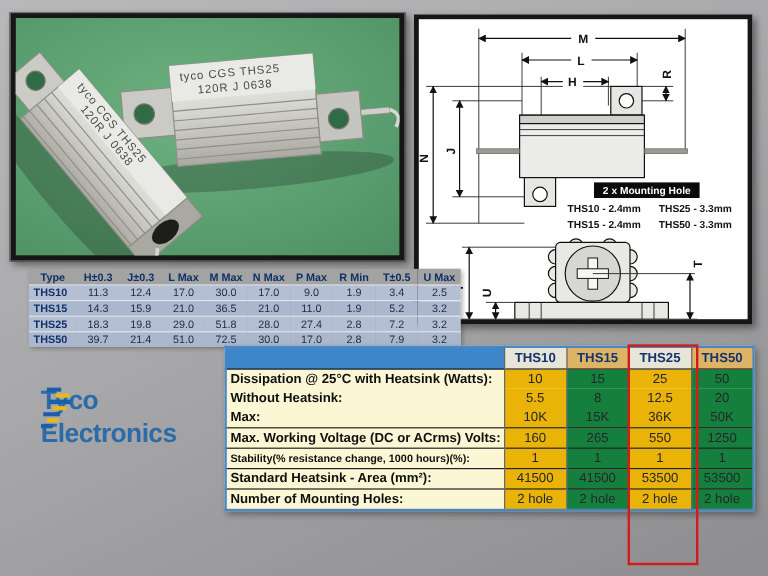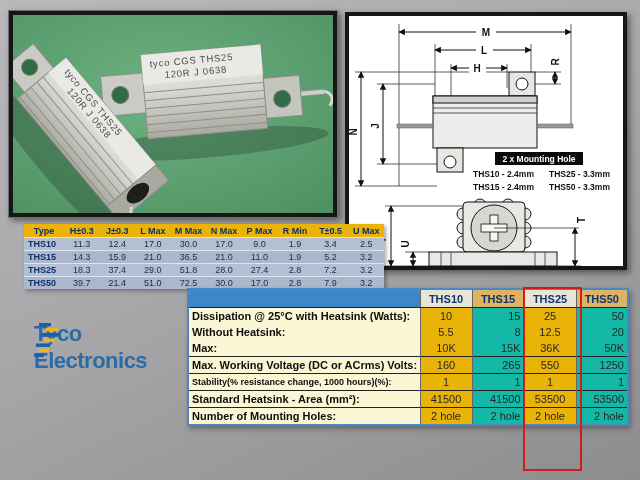--- a/index.html
+++ b/index.html
@@ -25,38 +25,38 @@
   .dim-line{stroke:#111;stroke-width:1;fill:none;}
   .ext-line{stroke:#333;stroke-width:0.8;fill:none;}
   .draw{stroke:#111;stroke-width:1;}
   .dlabel{font-family:"Liberation Sans",sans-serif;font-size:10px;font-weight:bold;fill:#111;}
   .mh-title{font-family:"Liberation Sans",sans-serif;font-size:8.5px;font-weight:bold;fill:#fff;}
   .mh-spec{font-family:"Liberation Sans",sans-serif;font-size:8.5px;font-weight:bold;fill:#111;}
   
   .dim-wrap{position:absolute;left:24px;top:224px;z-index:5;}
   table.dim{border-collapse:collapse;width:360px;table-layout:fixed;box-shadow:2px 2px 4px rgba(30,30,30,.4);}
   .dim col.tcol{width:40px;}
-  .dim th{background:#eab308;color:#0e2f63;font-size:9px;font-weight:bold;height:13px;padding:0;text-align:center;}
+  .dim th{background:#a3a3a3;color:#0e2f63;font-size:9px;font-weight:bold;height:13px;padding:0;text-align:center;}
   .dim td{background:#b5bfd3;font-size:9px;text-align:center;height:12px;padding:0;color:#1f2a42;border-top:1px solid #dfe5ee;}
   .dim tbody tr:nth-child(even) td{background:#aab7cc;}
   .dim td.type-cell{font-weight:bold;color:#10306a;text-align:left;padding-left:4px;}
   
   .spec-wrap{position:absolute;left:187px;top:288px;z-index:6;}
   table.spec{border-collapse:collapse;width:440px;table-layout:fixed;border:2px solid #4b87c3;box-shadow:2px 3px 5px rgba(30,30,30,.4);background:#fbf6d4;}
   .spec col.labcol{width:232px;}
   .spec col.vcol{width:52px;}
   .spec th{height:17px;font-size:11px;font-weight:bold;padding:0;}
   .spec th.corner{background:#3d87c8;border-bottom:1px solid #222;}
   .spec th.v{background:#e7e5d8;color:#14356c;border-left:1px solid #666;border-bottom:1px solid #222;text-align:center;}
   .spec th.v.alt{background:#ddb365;}
   .spec td{height:16px;font-size:11px;padding:0 3px;}
   .spec td.lab{background:#fbf6d4;font-weight:bold;color:#0e0e0e;text-align:left;white-space:nowrap;overflow:hidden;}
   .spec td.lab.small{font-size:9px;}
   .spec td.val{background:#eab308;text-align:center;color:#26262a;border-left:1px solid #666;}
-  .spec td.val.alt{background:#14b8a6;text-align:right;}
+  .spec td.val.alt{background:#15803d;}
   .spec tr.sep td{border-top:1px solid #222;}
   
   .hl-box{position:absolute;left:523px;top:287px;width:55px;height:180px;border:2px solid #d51a1a;z-index:10;pointer-events:none;}
   
   .logo{position:absolute;left:34px;top:320px;width:180px;}
   .logo-mark{position:absolute;left:0;top:2px;}
   .logo-text{color:#2b6ba8;font-weight:bold;font-size:22px;line-height:27px;letter-spacing:-0.5px;}
   
   .marking{font-family:"Liberation Sans",sans-serif;font-size:9.5px;fill:#4b4b46;letter-spacing:0.8px;}
 </style>
@@ -274,21 +274,21 @@
           <td>36.5</td>
           <td>21.0</td>
           <td>11.0</td>
           <td>1.9</td>
           <td>5.2</td>
           <td>3.2</td>
         </tr>
         <tr>
           <td class="type-cell">THS25</td>
           <td>18.3</td>
-          <td>37.4</td>
+          <td>19.8</td>
           <td>29.0</td>
           <td>51.8</td>
           <td>28.0</td>
           <td>27.4</td>
           <td>2.8</td>
           <td>7.2</td>
           <td>3.2</td>
         </tr>
         <tr>
           <td class="type-cell">THS50</td>

